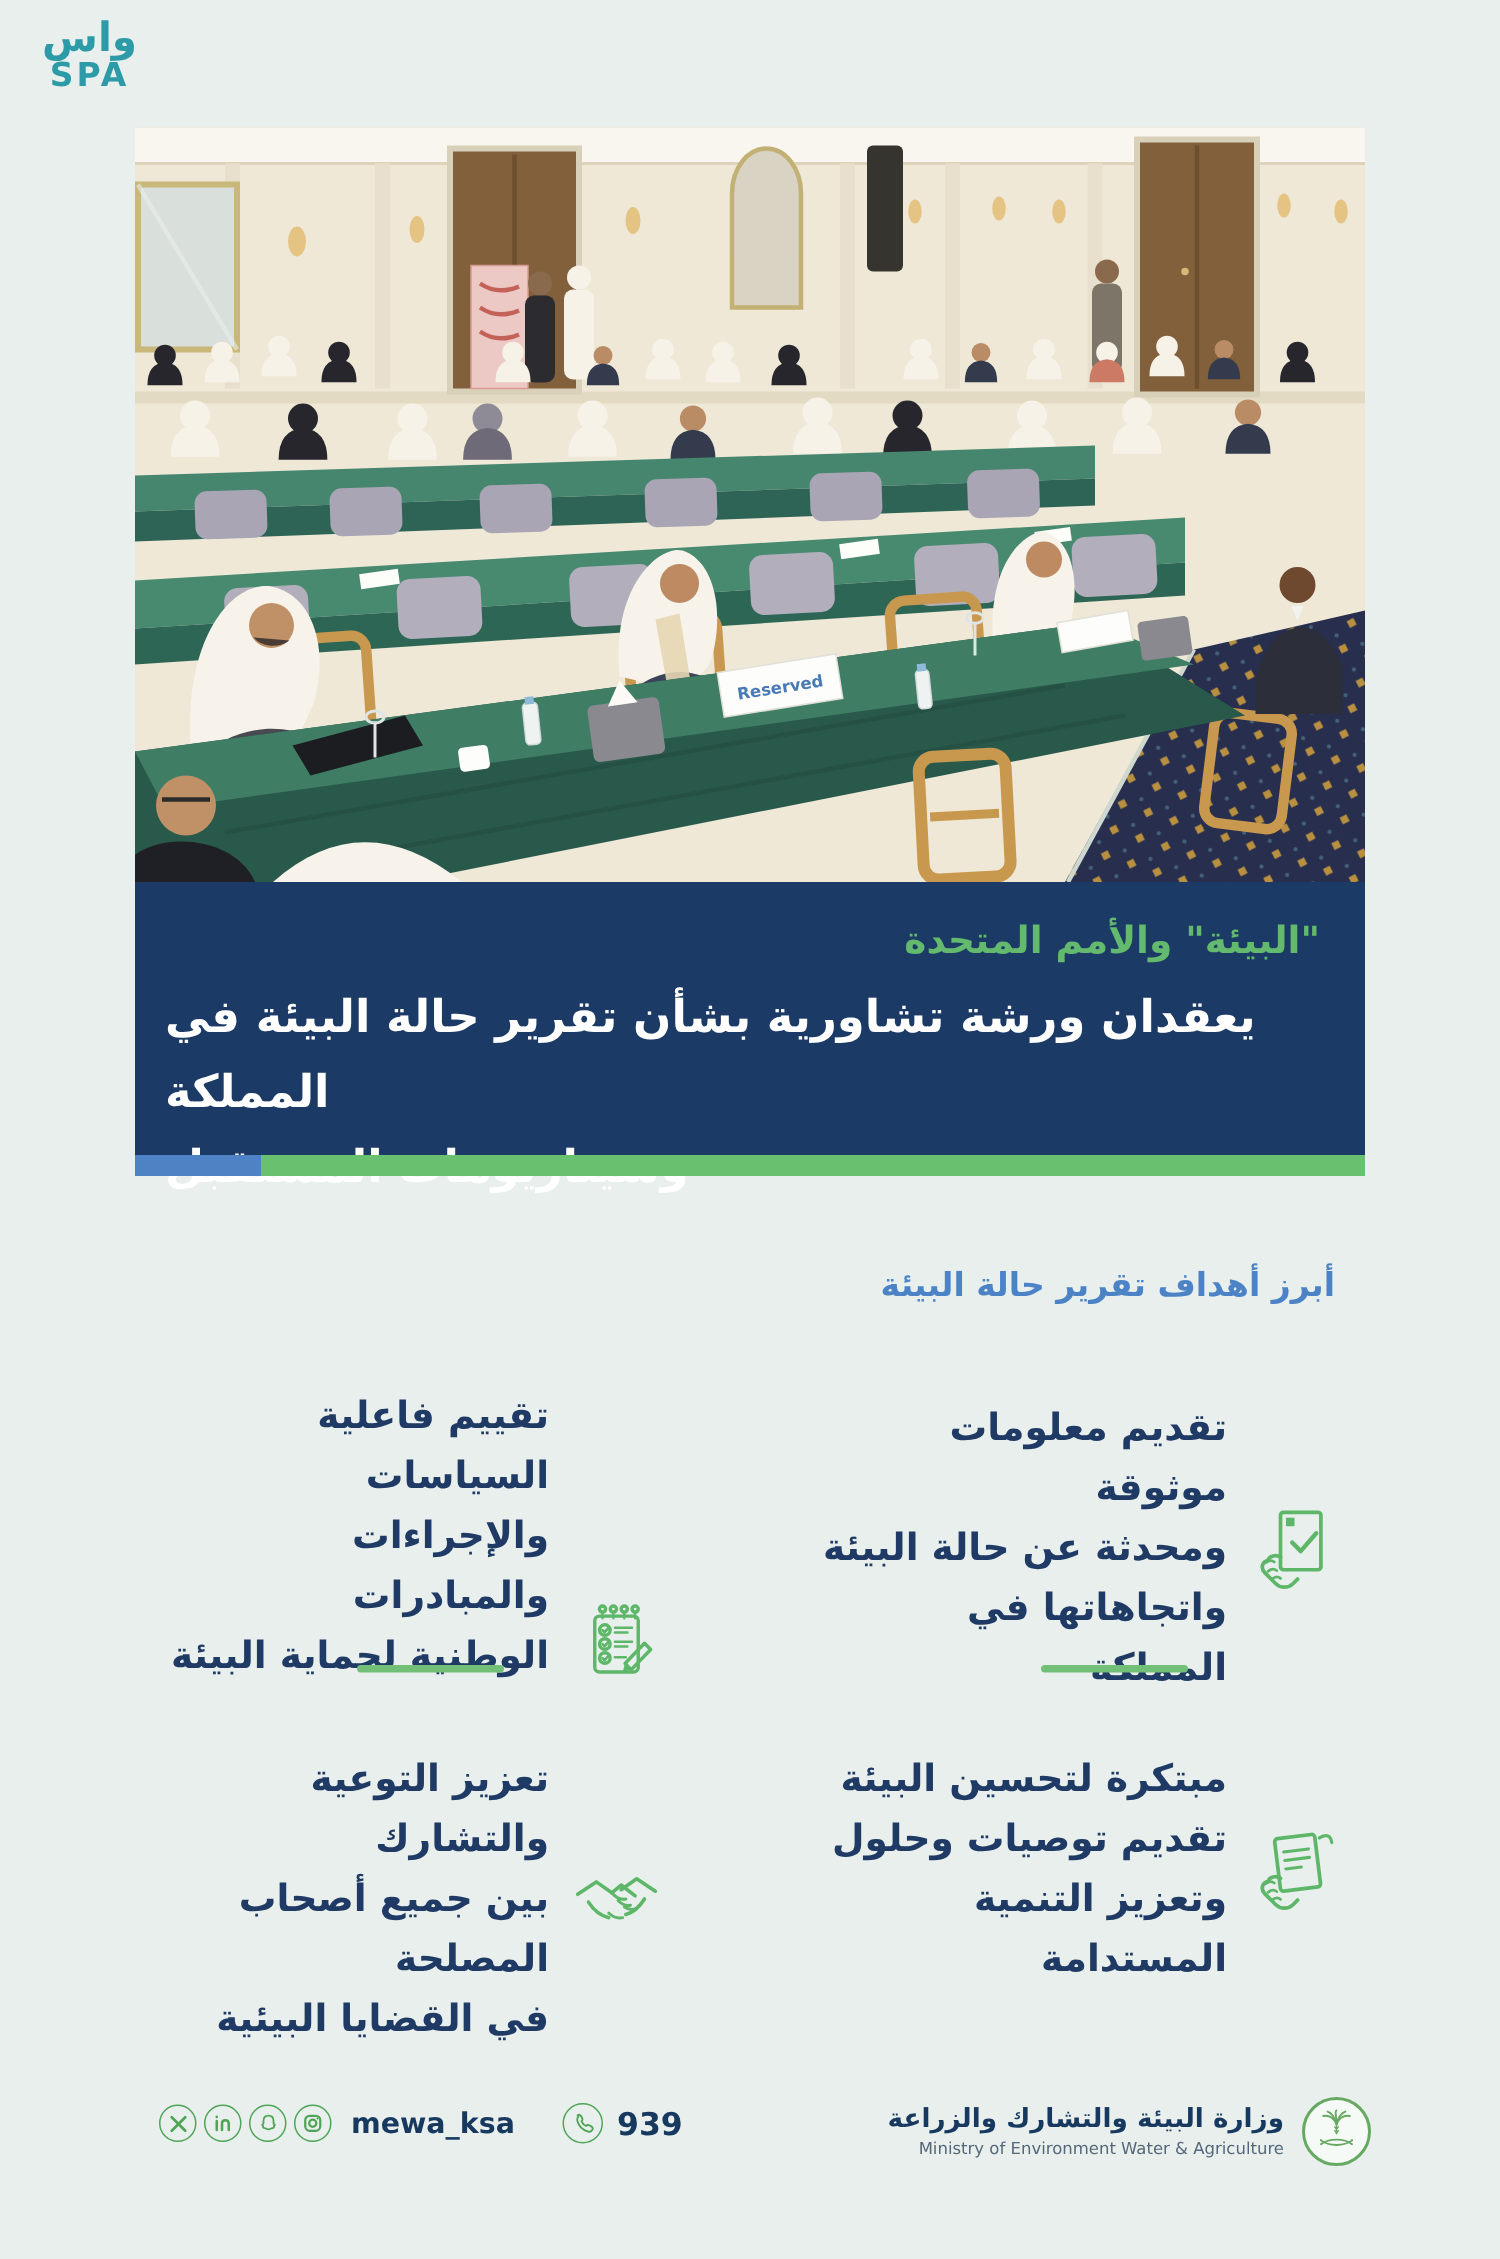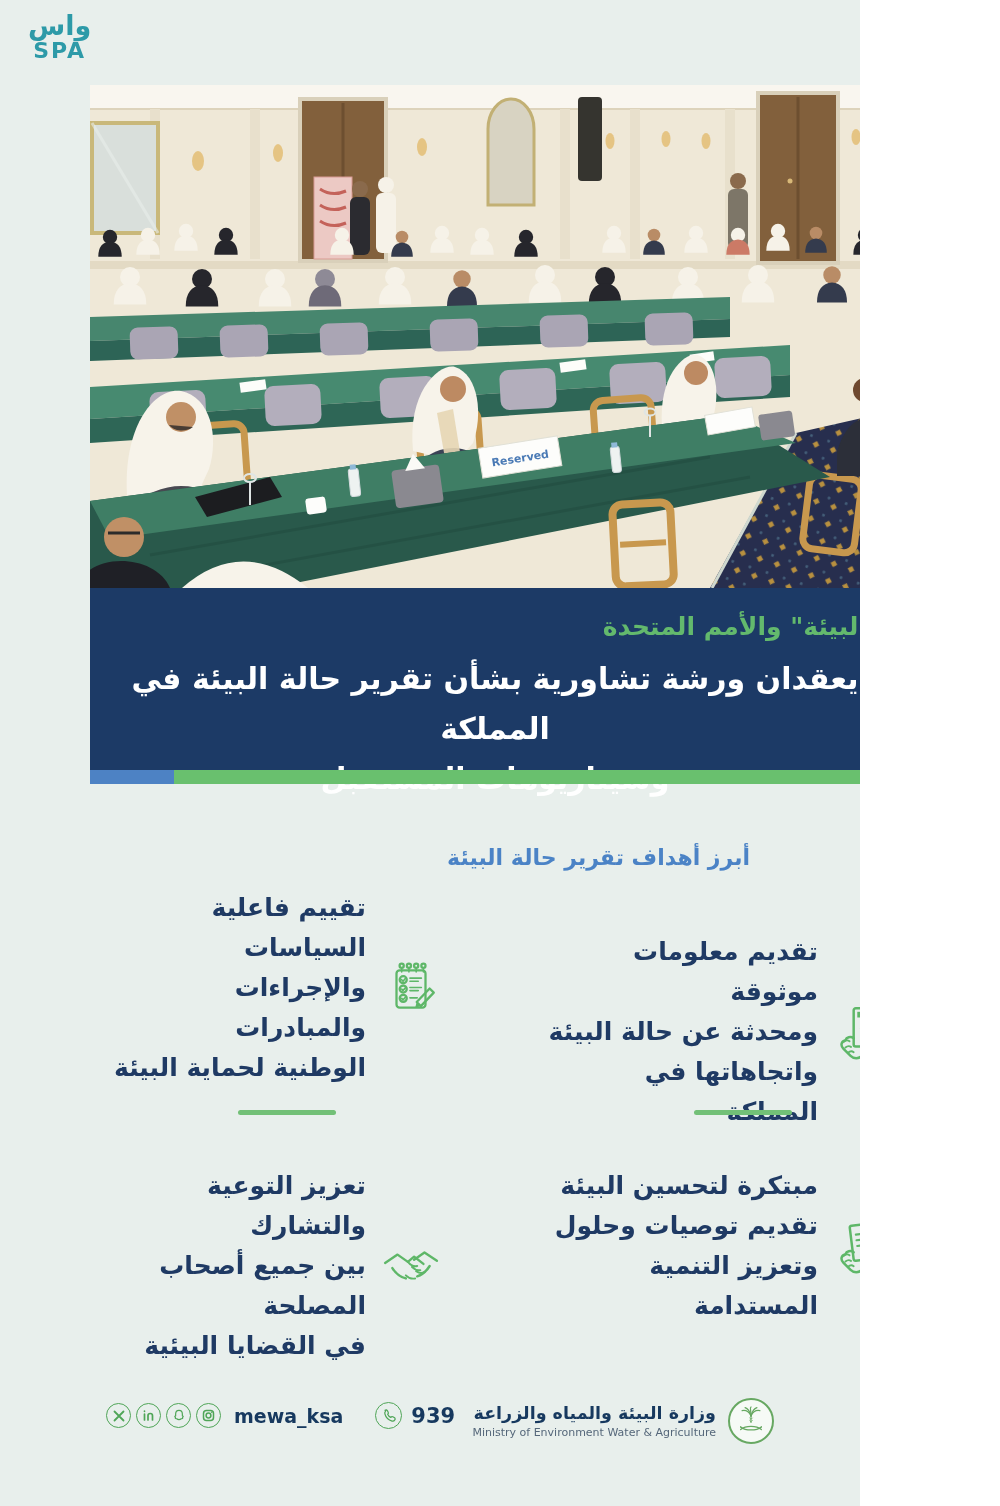--- a/index.html
+++ b/index.html
@@ -1,44 +1,44 @@
 <!DOCTYPE html>
 <html><head>
 <meta charset="utf-8">
 <style>
   html,body{margin:0;padding:0;}
   .page{
-    position:relative; width:860px; height:1506px;
+    position:relative; width:1000px; height:1506px;
     background:#e8efec; overflow:hidden;
     font-family:"DejaVu Sans", sans-serif;
   }
   
   .spa-logo{position:absolute; left:28px; top:12px; color:#2d9aa8; text-align:center; line-height:1;}
   .spa-ar{font-size:27px; font-weight:800; letter-spacing:-1px;}
   .spa-en{font-size:22px; font-weight:800; letter-spacing:2px; margin-top:1px;}
   
   .photo{position:absolute; left:90px; top:85px; width:820px; height:503px; overflow:hidden; background:#efe8d7;}
   .photo svg{display:block;}
   
   .banner{position:absolute; left:90px; top:588px; width:820px; height:182px;
     background:#1c3a66; box-sizing:border-box; padding:24px 30px 0 20px;}
   .kicker{font-size:25px; font-weight:bold; color:#63b96d; text-align:right; direction:rtl;}
-  .banner-title{margin-top:13px; font-size:30px; line-height:50px; font-weight:bold; color:#ffffff; text-align:center; direction:rtl;}
+  .banner-title{margin-top:13px; font-size:30px; line-height:50px; font-weight:bold; color:#ffffff; text-align:left; direction:rtl;}
   
   .strip{position:absolute; left:90px; top:770px; width:820px; height:14px; display:flex;}
   .strip-blue{width:84px; background:#4d82c4;}
   .strip-green{flex:1; background:#69c06e;}
   
   .obj-heading{position:absolute; top:845px; right:110px; margin:0; font-size:22px; font-weight:bold;
     color:#4b83c6; direction:rtl;}
   .item{position:absolute; display:flex; align-items:center; gap:14px;}
   .item .lines{flex:1; direction:rtl; text-align:right; color:#1f3a64; font-weight:bold; font-size:25px; line-height:40px;}
   .icon-box{width:62px; flex:0 0 62px; display:flex; align-items:center; justify-content:center;}
   .item-0{left:548px; top:932px; width:346px;}
-  .item-1{left:96px;  top:888px; width:346px;}
+  .item-1{left:96px;  top:924px; width:346px;align-items:flex-end;}
   .item-2{left:548px; top:1166px; width:346px;}
   .item-3{left:96px;  top:1166px; width:346px;}
   .divider{position:absolute; top:1110px; height:5px; width:98px; border-radius:3px; background:#72c077;}
   .divider-left{left:238px;}
   .divider-right{left:694px;}
   
   .footer-left{position:absolute; left:106px; top:1402px; display:flex; align-items:center;}
   .social{display:flex; gap:5px; align-items:center;}
   .soc{width:25px; height:25px; border:1.6px solid #4fa557; border-radius:50%;
     display:flex; align-items:center; justify-content:center; box-sizing:border-box;}
@@ -429,21 +429,21 @@
         <svg width="15" height="15" viewBox="0 0 24 24" fill="none" stroke="#4fa557" stroke-width="2" stroke-linecap="round" stroke-linejoin="round">
           <path d="M6.5 3.5 c1.5 -1 3 -0.5 3.8 1 l1.2 2.2 c0.6 1.2 0.2 2.4 -0.8 3.2 c0.9 2.2 2.8 4.1 5 5 c0.8 -1 2 -1.4 3.2 -0.8 l2.2 1.2 c1.5 0.8 2 2.3 1 3.8 c-1 1.5 -2.6 2.3 -4.4 1.8 c-5.6 -1.5 -10 -5.9 -11.5 -11.5 c-0.5 -1.8 0.3 -3.7 1.3 -4.9 Z"></path>
         </svg>
       </span>
       <span class="phone-num">939</span>
     </span>
   </div>
 
   <div class="footer-right">
     <div class="ministry-text">
-      <div class="m-ar">وزارة البيئة والمياه والزراعة</div>
+      <div class="m-ar">وزارة البيئة والتشارك والزراعة</div>
       <div class="m-en">Ministry of Environment Water &amp; Agriculture</div>
     </div>
     <div class="m-logo">
       <svg width="34" height="34" viewBox="0 0 46 46" fill="none" stroke="#67a862" stroke-width="1.7" stroke-linecap="round">
         <path d="M23 16 C20 10 16 8 11 9"></path>
         <path d="M23 16 C21 9 18 6 15 5"></path>
         <path d="M23 16 C23 8 21 5 23 4"></path>
         <path d="M23 16 C25 9 28 6 31 5"></path>
         <path d="M23 16 C26 10 30 8 35 9"></path>
         <path d="M23 16 v9" stroke-width="1.5"></path>

